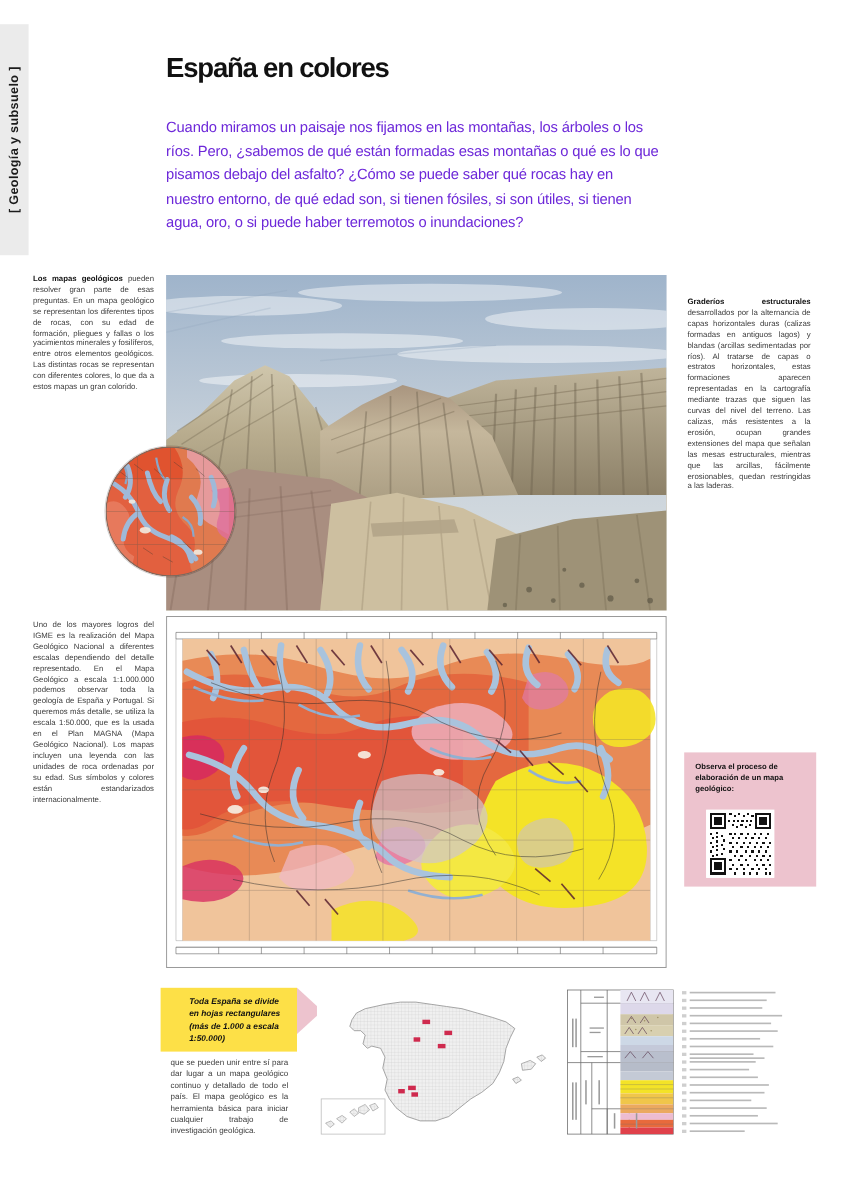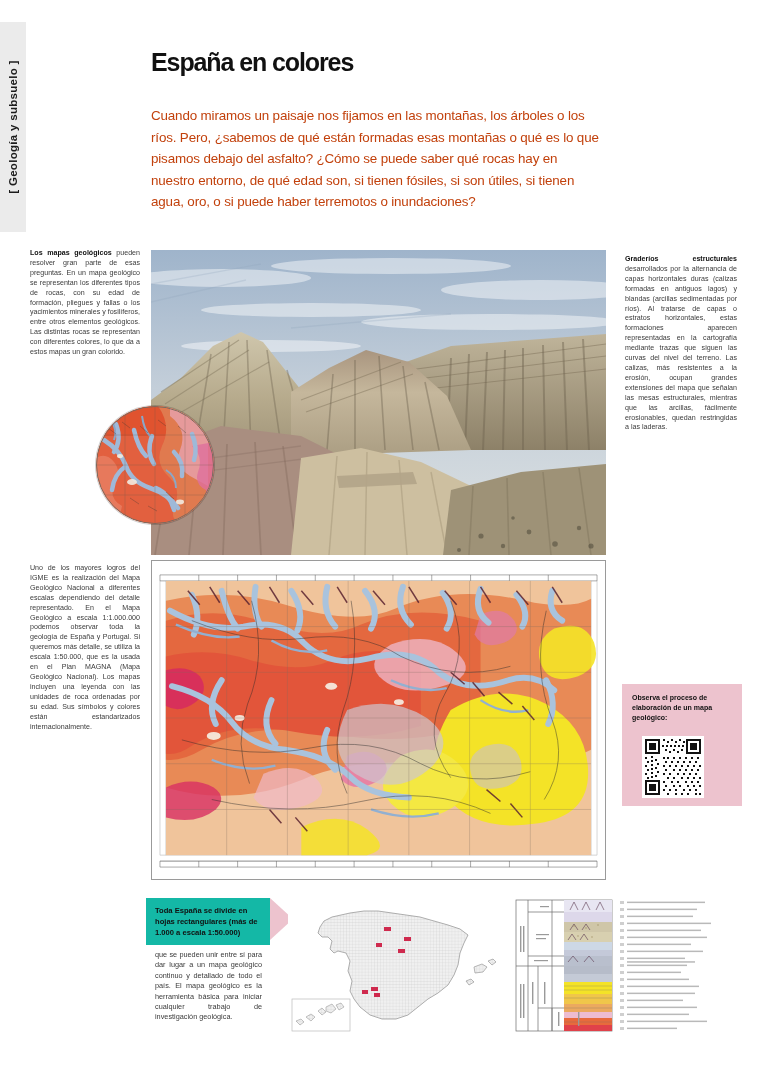--- a/index.html
+++ b/index.html
@@ -25,31 +25,31 @@
   }
 
   
   .title{
     position:absolute;left:151px;top:33px;width:470px;
     font-size:25px;line-height:1;font-weight:bold;
     letter-spacing:-1.1px;color:#111;
   }
   .lede{
     position:absolute;left:151px;top:93px;width:452px;
-    font-size:13.4px;line-height:21.5px;color:#c2410c;
+    font-size:13.4px;line-height:21.5px;color:#6d28d9;
     letter-spacing:-.15px;
     margin-top:12px;
   }
 
   
   .col{position:absolute;font-size:7.1px;line-height:9.9px;color:#3a3a3a;text-align:justify;}
   .col b{color:#111;}
   .col-left-1{left:30px;top:249px;width:110px;}
   .col-left-2{left:30px;top:564px;width:110px;}
-  .col-right-1{left:625px;top:255px;width:112px;}
+  .col-right-1{left:625px;top:270px;width:112px;}
   .col-right-2{left:625px;top:569px;width:112px;}
 
   
   .photo{
     position:absolute;left:151px;top:250px;width:455px;height:305px;
     overflow:hidden;
     background:linear-gradient(#b9c6d6 0%,#c8d2dd 16%,#dadfe3 30%,#cfcabc 40%,#b9ae96 60%,#a89c83 100%);
   }
   .photo svg{position:absolute;inset:0;width:100%;height:100%;}
   
@@ -65,22 +65,22 @@
     position:absolute;left:151px;top:560px;width:455px;height:320px;
     background:#fff;border:1px solid #9a9a9a;box-sizing:border-box;
   }
   .geomap svg{width:100%;height:100%;display:block;}
 
   
   .pink-callout{
     position:absolute;left:146px;top:898px;width:124px;
   }
   .pink-callout .pink-head{
-    position:relative;background:#14b8a6;padding:7px 8px 7px 9px;
-    font-size:7.6px;line-height:11px;font-weight:bold;color:#111;
+    position:relative;background:#fde047;padding:7px 8px 7px 26px;
+    font-size:7.6px;line-height:11px;font-weight:bold;color:#111;font-style:italic;
   }
   .pink-callout .pink-head:after{
     content:"";position:absolute;right:-23px;top:0;width:0;height:0;
     border-top:21px solid transparent;border-bottom:21px solid transparent;
     border-left:23px solid #edc3ce;
   }
   .pink-callout .pink-body{
     padding:5px 8px 0 9px;font-size:7.3px;line-height:10.4px;
     color:#3a3a3a;text-align:justify;
   }

